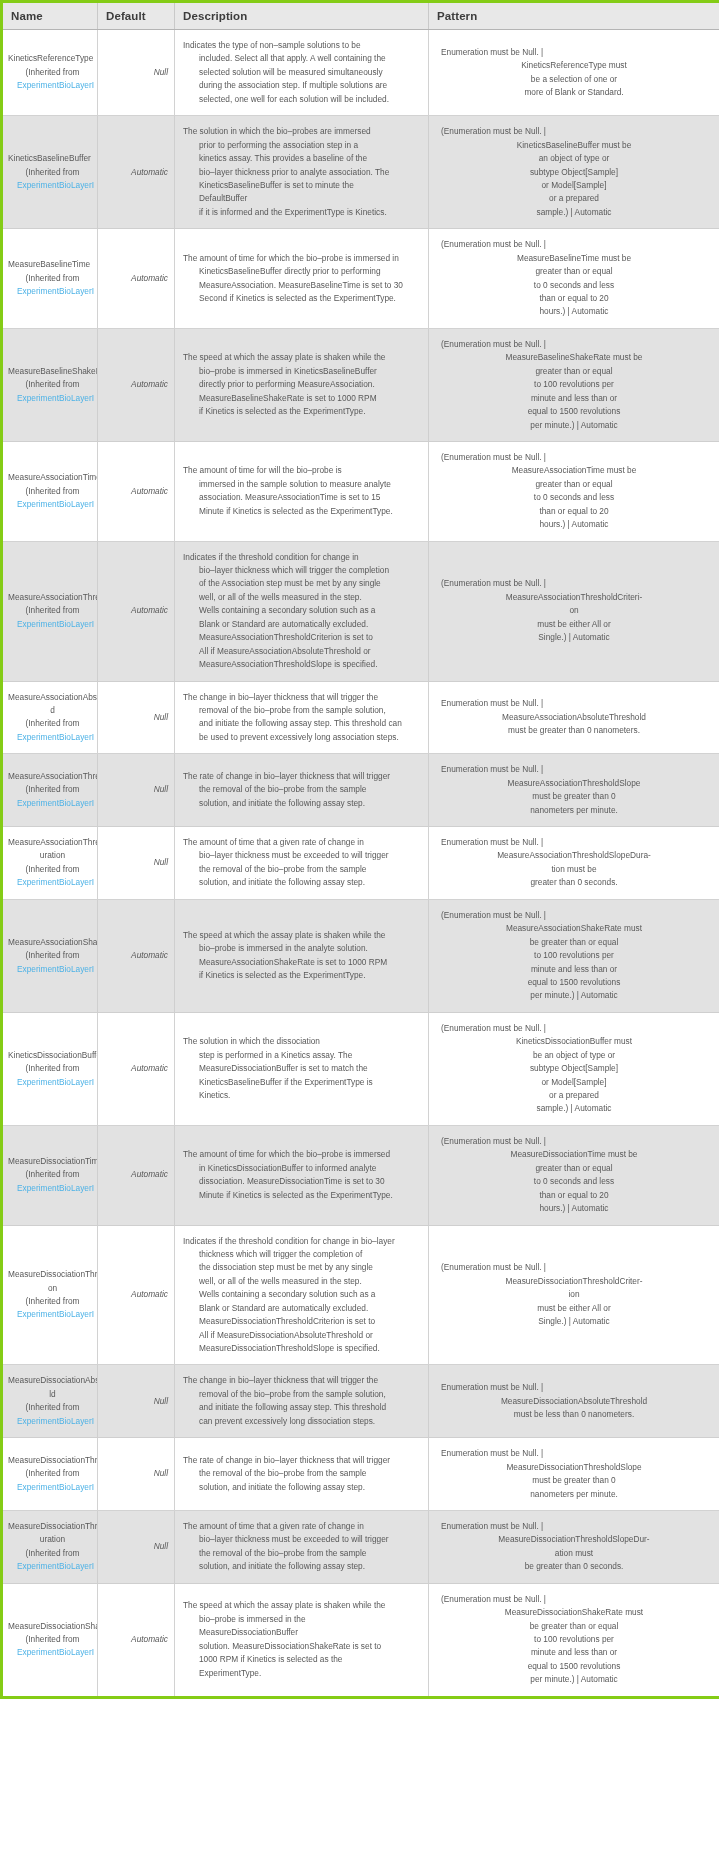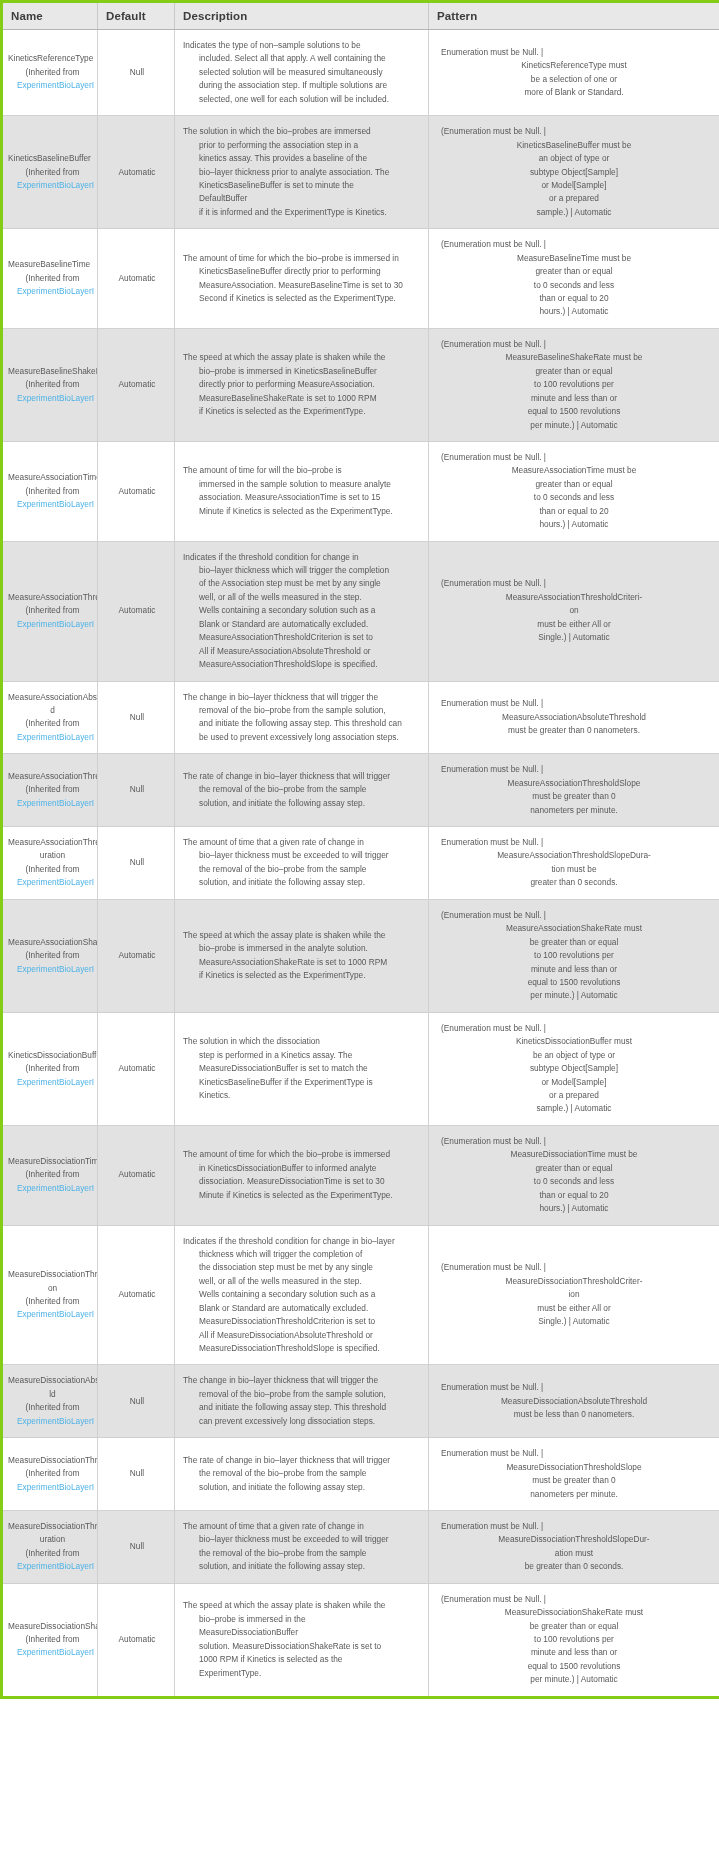--- a/index.html
+++ b/index.html
@@ -82,21 +82,22 @@
     display: block;
     white-space: nowrap;
     color: #4db2e6;
     text-align: center;
     overflow: hidden;
     padding-left: 6px;
   }
 
   td.default-cell {
     padding-left: 8px;
-    text-align: center;
+    text-align: right;
+    font-style: italic;
   }
 
   
   td.desc-cell {
     padding: 9px 24px 9px 8px;
   }
   .desc-cell .d-line {
     display: block;
     padding-left: 16px;
     text-indent: 0;

